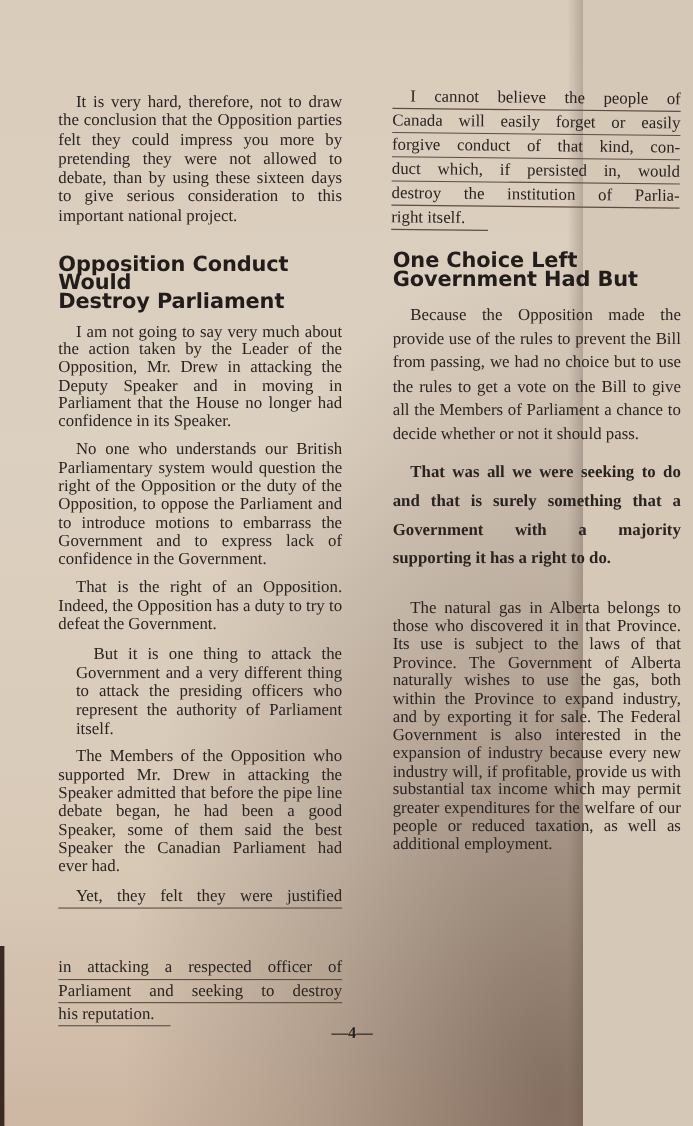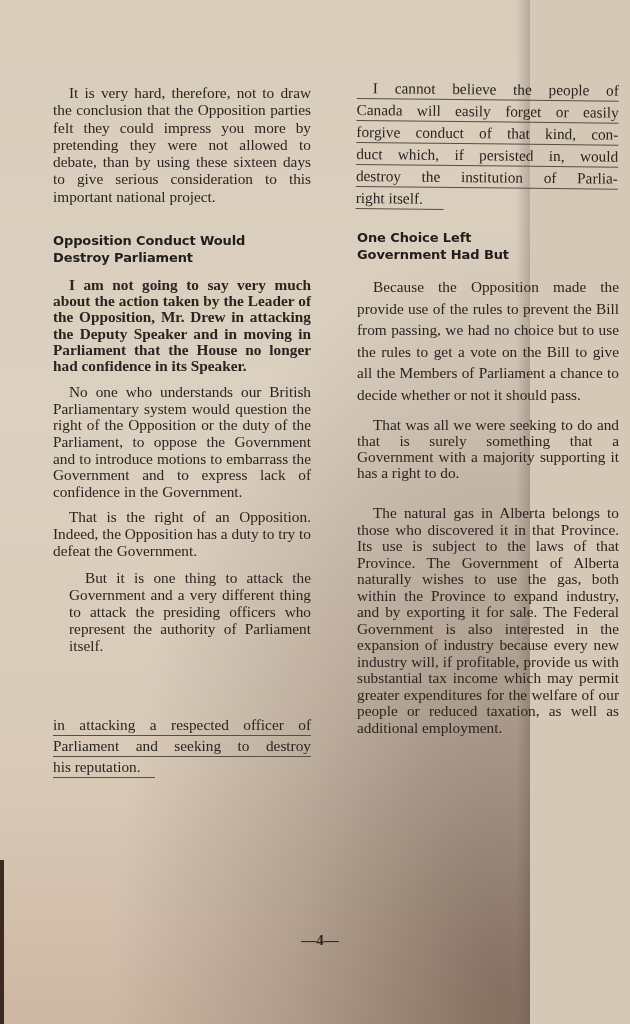--- a/index.html
+++ b/index.html
@@ -30,21 +30,21 @@
       line-height: 17.3px;
       text-align: justify;
       hyphens: none;
     }
     .col-left { left: 53px; width: 258px; }
     .col-right { left: 333px; width: 262px; }
     .para { margin: 0; text-indent: 16px; }
     .heading {
       font-family: "DejaVu Sans", "Liberation Sans", sans-serif;
       font-weight: bold;
-      font-size: 13px;
+      font-size: 19px;
       line-height: 17px;
       color: #221d1a;
       margin: 0;
       text-align: left;
       letter-spacing: -0.1px;
     }
     .underlined .line { display: block; border-bottom: 1px solid #5a4d45; }
     .page-number {
       position: absolute; left: 290px; top: 932px; width: 60px;
       text-align: center;
@@ -64,35 +64,37 @@
   <div class="col col-left" style="top:84px;">
     <p class="para">It is very hard, therefore, not to draw the conclusion that the Opposition parties felt they could impress you more by pretending they were not allowed to debate, than by using these sixteen days to give serious consideration to this important national project.</p>
 
     <div style="height:27px;"></div>
     <h3 class="heading">
       <span style="display:block;">Opposition Conduct Would</span>
       <span style="display:block;">Destroy Parliament</span>
     </h3>
 
     <div style="height:11px;"></div>
-    <p class="para" style="line-height:16.2px;font-weight:bold;">I am not going to say very much about the action taken by the Leader of the Opposition, Mr. Drew in attacking the Deputy Speaker and in moving in Parliament that the House no longer had confidence in its Speaker.</p>
+    <p class="para" style="line-height:16.2px;">I am not going to say very much about the action taken by the Leader of the Opposition, Mr. Drew in attacking the Deputy Speaker and in moving in Parliament that the House no longer had confidence in its Speaker.</p>
 
     <div style="height:10px;"></div>
-    <p class="para" style="line-height:16.6px;">No one who understands our British Parliamentary system would question the right of the Opposition or the duty of the Parliament, to oppose the Government and to introduce motions to embarrass the Government and to express lack of confidence in the Government.</p>
+    <p class="para" style="line-height:16.6px;">No one who understands our British Parliamentary system would question the right of the Opposition or the duty of the Opposition, to oppose the Parliament and to introduce motions to embarrass the Government and to express lack of confidence in the Government.</p>
 
     <div style="height:9px;"></div>
     <p class="para" style="line-height:16.8px;">That is the right of an Opposition. Indeed, the Opposition has a duty to try to defeat the Government.</p>
 
     <div style="height:9px;"></div>
     <p class="para" style="line-height:17px;margin-left:16px;">But it is one thing to attack the Government and a very different thing to attack the presiding officers who represent the authority of Parliament itself.</p>
 
     <div style="height:9px;"></div>
+    <p class="para" style="line-height:16.7px;">The Members of the Opposition who supported Mr. Drew in attacking the Speaker admitted that before the pipe line debate began, he had been a good Speaker, some of them said the best Speaker the Canadian Parliament had ever had.</p>
 
     <div style="height:8px;"></div>
     <div class="underlined" style="line-height:20px;">
+      <span class="line" style="padding-left:16px; text-align:justify; text-align-last:justify;">Yet, they felt they were justified</span>
       <span class="line" style="text-align-last:justify;margin-top:44px;">in attacking a respected officer of</span>
       <span class="line" style="text-align-last:justify;">Parliament and seeking to destroy</span>
       <span class="line" style="width:102px;">his reputation.</span>
     </div>
   </div>
 
   <div class="col col-right" style="top:77px;margin-left:24px;">
     <div class="underlined" style="line-height:21px; transform:rotate(0.6deg); transform-origin:left top;">
       <span class="line" style="padding-left:16px; text-align-last:justify;">I cannot believe the people of</span>
       <span class="line" style="text-align-last:justify;">Canada will easily forget or easily</span>
@@ -105,21 +107,21 @@
     <div style="height:20px;"></div>
     <h3 class="heading">
       <span style="display:block;">One Choice Left</span>
       <span style="display:block;">Government Had But</span>
     </h3>
 
     <div style="height:13px;"></div>
     <p class="para" style="line-height:21.5px;">Because the Opposition made the provide use of the rules to prevent the Bill from passing, we had no choice but to use the rules to get a vote on the Bill to give all the Members of Parliament a chance to decide whether or not it should pass.</p>
 
     <div style="height:12px;"></div>
-    <p class="para" style="line-height:16px;">That was all we were seeking to do and that is surely something that a Government with a majority supporting it has a right to do.</p>
+    <p class="para" style="line-height:26px;font-weight:bold;">That was all we were seeking to do and that is surely something that a Government with a majority supporting it has a right to do.</p>
 
     <div style="height:11px;"></div>
 
     <div style="height:13px;"></div>
     <p class="para" style="line-height:16.5px;">The natural gas in Alberta belongs to those who discovered it in that Province. Its use is subject to the laws of that Province. The Government of Alberta naturally wishes to use the gas, both within the Province to expand industry, and by exporting it for sale. The Federal Government is also interested in the expansion of industry because every new industry will, if profitable, provide us with substantial tax income which may permit greater expenditures for the welfare of our people or reduced taxation, as well as additional employment.</p>
   </div>
 
   <div class="page-number">—4—</div>
 </div>
 

